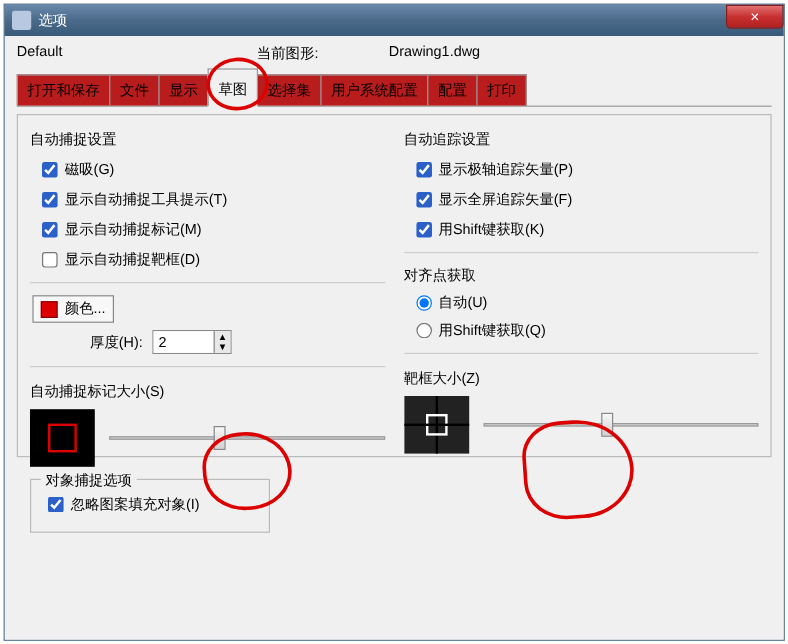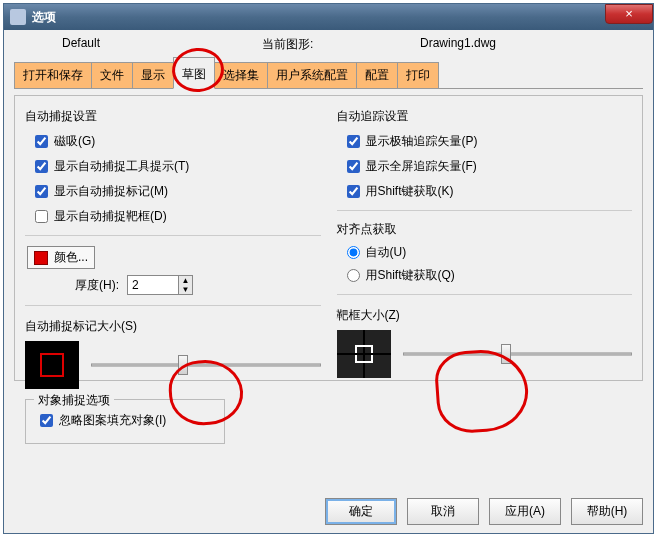--- a/index.html
+++ b/index.html
@@ -22,49 +22,49 @@
     background: linear-gradient(to bottom, #6a88aa 0%, #4a6a8a 50%, #3a5a7a 100%);
     display: flex; align-items: center;
     position: relative;
   }
   .titlebar-icon {
     width: 16px; height: 16px; margin: 0 6px;
     background: #b8c8e0;
     display: inline-block;
     border-radius: 2px;
   }
-  .titlebar-text { color: #fff; font-size: 12px; font-weight: bold; }
+  .titlebar-text { color: #fff; font-size: 12px; }
   .close-btn {
     position: absolute; right: 0; top: 0;
     width: 48px; height: 20px;
     background: linear-gradient(to bottom, #e07070 0%, #c83030 50%, #b02020 100%);
     color: #fff; text-align: center;
     line-height: 18px; font-size: 13px;
     border-bottom-left-radius: 4px; border-bottom-right-radius: 4px;
     cursor: pointer;
     border: 1px solid #802020;
   }
   .body {
     padding: 6px 10px 8px 10px;
     background: #f0f0f0;
     height: calc(100% - 26px);
     position: relative;
   }
   .row1 { display: flex; margin-bottom: 4px; }
   .row1 .lbl { width: 92px; }
-  .row1 .val { width: 200px; margin-left: 48px; }
+  .row1 .val { width: 200px; }
   .tabs {
     display: flex; align-items: flex-end;
     border-bottom: 1px solid #999;
     margin-bottom: 6px;
   }
   .tab {
     padding: 4px 8px; font-size: 12px;
     border: 1px solid #999; border-bottom: none;
-    background: #fdba74;
+    background: #b91c1c;
     margin-right: -1px;
     cursor: pointer;
     position: relative;
   }
   .tab.active {
     background: #f0f0f0;
     padding-top: 8px; padding-bottom: 5px;
     margin-bottom: -1px;
     border-bottom: 1px solid #f0f0f0;
     z-index: 2;
@@ -291,24 +291,18 @@
               <div class="slider-track">
                 <div class="rail"></div>
                 <div class="thumb" style="left:45%"></div>
               </div>
             </div>
           </div>
         </div>
       </div>
     </div>
 
-    <div class="btn-row">
-      <div class="btn primary">确定</div>
-      <div class="btn">取消</div>
-      <div class="btn">应用(A)</div>
-      <div class="btn">帮助(H)</div>
-    </div>
 
     <div class="anno" style="left:168px; top:18px; width:52px; height:44px;"></div>
     <div class="anno" style="left:165px; top:330px; width:74px; height:65px; border-radius:45% 55% 50% 50%;"></div>
     <div class="anno" style="left:432px; top:320px; width:92px; height:82px; border-radius:40% 60% 55% 45%;"></div>
   </div>
 </div>
 
 </body></html>

